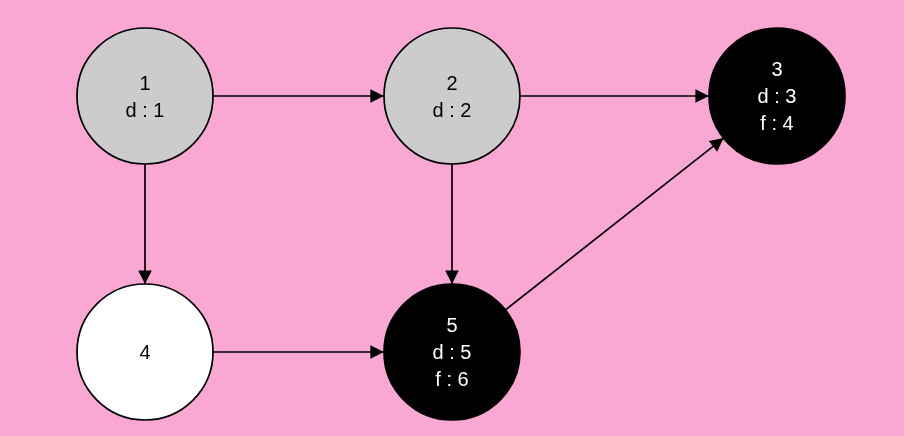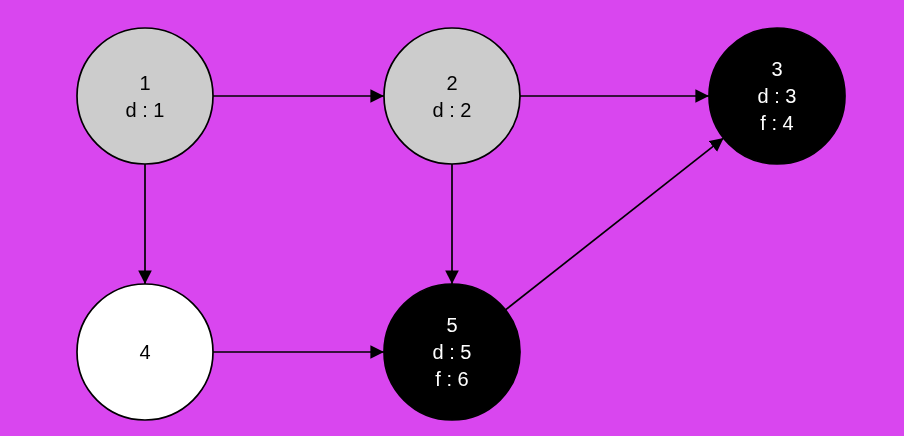--- a/index.html
+++ b/index.html
@@ -4,21 +4,21 @@
 <style>
   html, body {
     margin: 0;
     padding: 0;
     background: #ffffff;
   }
   .canvas-wrap {
     position: relative;
     width: 904px;
     height: 436px;
-    background: #d946ef;
+    background: #f9a8d4;
     overflow: hidden;
     font-family: "Liberation Sans", "DejaVu Sans", sans-serif;
   }
   svg text {
     font-family: "Liberation Sans", "DejaVu Sans", sans-serif;
     font-size: 20px;
     font-weight: 400;
     text-anchor: middle;
   }
 </style>

